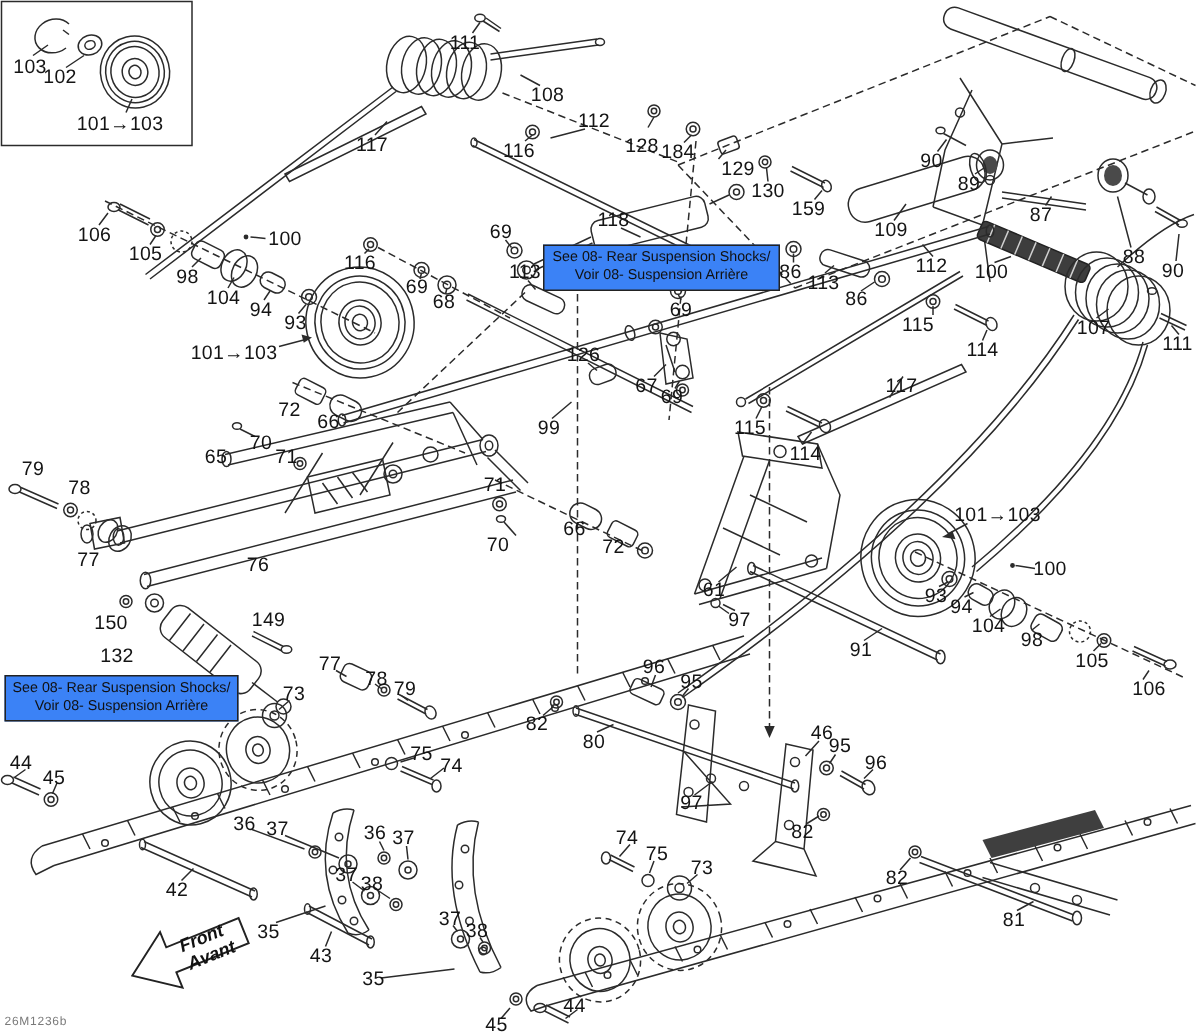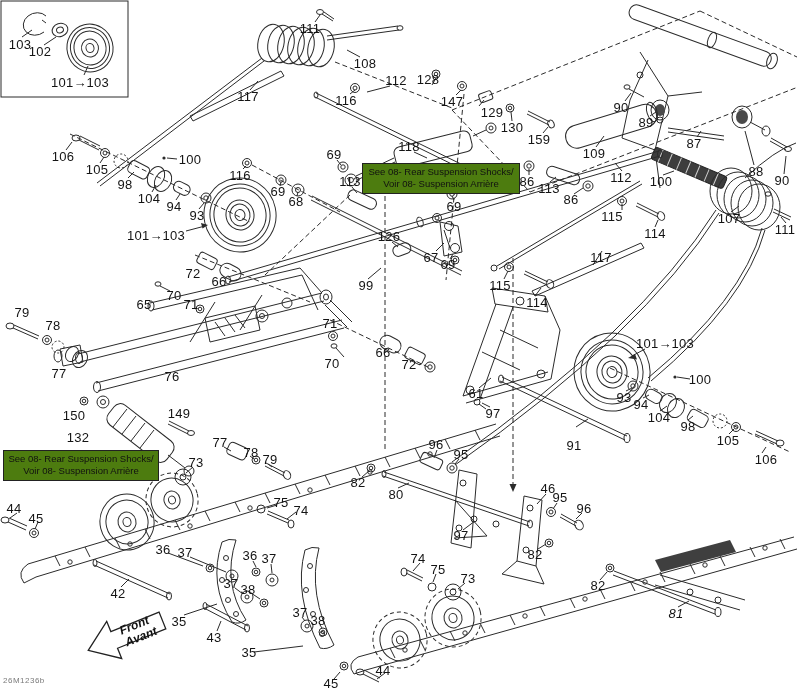--- a/index.html
+++ b/index.html
@@ -2,21 +2,21 @@
 <html><head>
 <meta charset="utf-8">
 <style>
   html,body{margin:0;padding:0;background:#fff;}
   .stage{position:relative;width:800px;height:690px;background:#ffffff;overflow:hidden;
          font-family:"Liberation Sans",sans-serif;}
   .stage svg{position:absolute;left:0;top:0;}
   #labels{position:absolute;left:0;top:0;width:800px;height:690px;pointer-events:none;}
   .plabel{position:absolute;transform:translate(-50%,-50%);font-size:13px;color:#141414;
           white-space:nowrap;letter-spacing:.2px;}
-  .notebox{position:absolute;border:1.4px solid #222;background:#4d7c0f;text-align:center;
+  .notebox{position:absolute;border:1.4px solid #222;background:#3b82f6;text-align:center;
            font-size:9.5px;line-height:1.3;color:#111;padding:2px 3px;white-space:nowrap;z-index:3;}
   .note1{left:362px;top:163px;width:150px;}
   .note2{left:3px;top:450px;width:148px;}
   .code{position:absolute;left:3px;top:676px;font-size:8px;color:#7a7a7a;letter-spacing:.5px;}
   .s{stroke:#2b2b2b;fill:none;stroke-width:1;}
   .sd{stroke:#2b2b2b;fill:none;stroke-width:1;stroke-dasharray:5 3;}
   .dot{stroke:#2b2b2b;fill:none;stroke-width:1;stroke-dasharray:2 2;}
   .f{fill:#2b2b2b;stroke:none;}
 </style>
 </head>
@@ -508,22 +508,22 @@
 
 <div id="labels">
       <div class="plabel" style="left: 20px; top: 44px;">103</div>
       <div class="plabel" style="left: 40px; top: 51px;">102</div>
       <div class="plabel" style="left: 80px; top: 82px;">101→103</div>
       <div class="plabel" style="left: 310px; top: 28px;">111</div>
       <div class="plabel" style="left: 248px; top: 96px;">117</div>
       <div class="plabel" style="left: 365px; top: 63px;">108</div>
       <div class="plabel" style="left: 396px; top: 80px;">112</div>
       <div class="plabel" style="left: 346px; top: 100px;">116</div>
-      <div class="plabel" style="left: 428px; top: 79px;">128</div>
-      <div class="plabel" style="left: 452px; top: 101px;">147</div>
+      <div class="plabel" style="left: 428px; top: 97px;">128</div>
+      <div class="plabel" style="left: 452px; top: 101px;">184</div>
       <div class="plabel" style="left: 476px; top: 112px; margin-left: 16px;">129</div>
       <div class="plabel" style="left: 512px; top: 127px;">130</div>
       <div class="plabel" style="left: 539px; top: 139px;">159</div>
       <div class="plabel" style="left: 621px; top: 107px;">90</div>
       <div class="plabel" style="left: 646px; top: 122px;">89</div>
       <div class="plabel" style="left: 694px; top: 143px;">87</div>
       <div class="plabel" style="left: 756px; top: 171px;">88</div>
       <div class="plabel" style="left: 782px; top: 180px;">90</div>
       <div class="plabel" style="left: 594px; top: 153px;">109</div>
       <div class="plabel" style="left: 661px; top: 181px;">100</div>
@@ -568,21 +568,21 @@
       <div class="plabel" style="left: 409px; top: 364px;">72</div>
       <div class="plabel" style="left: 22px; top: 312px;">79</div>
       <div class="plabel" style="left: 53px; top: 325px;">78</div>
       <div class="plabel" style="left: 59px; top: 373px;">77</div>
       <div class="plabel" style="left: 172px; top: 376px;">76</div>
       <div class="plabel" style="left: 74px; top: 415px;">150</div>
       <div class="plabel" style="left: 179px; top: 413px;">149</div>
       <div class="plabel" style="left: 78px; top: 437px;">132</div>
       <div class="plabel" style="left: 476px; top: 393px;">61</div>
       <div class="plabel" style="left: 493px; top: 413px;">97</div>
-      <div class="plabel" style="left: 574px; top: 433px; margin-top: 12px;">91</div>
+      <div class="plabel" style="left: 574px; top: 433px;">91</div>
       <div class="plabel" style="left: 665px; top: 343px;">101→103</div>
       <div class="plabel" style="left: 624px; top: 397px;">93</div>
       <div class="plabel" style="left: 641px; top: 404px;">94</div>
       <div class="plabel" style="left: 659px; top: 417px;">104</div>
       <div class="plabel" style="left: 688px; top: 426px;">98</div>
       <div class="plabel" style="left: 700px; top: 379px;">100</div>
       <div class="plabel" style="left: 728px; top: 440px;">105</div>
       <div class="plabel" style="left: 766px; top: 459px;">106</div>
       <div class="plabel" style="left: 436px; top: 444px;">96</div>
       <div class="plabel" style="left: 461px; top: 454px;">95</div>
@@ -612,18 +612,18 @@
       <div class="plabel" style="left: 248px; top: 589px;">38</div>
       <div class="plabel" style="left: 300px; top: 612px;">37</div>
       <div class="plabel" style="left: 318px; top: 620px;">38</div>
       <div class="plabel" style="left: 249px; top: 652px;">35</div>
       <div class="plabel" style="left: 418px; top: 558px;">74</div>
       <div class="plabel" style="left: 438px; top: 569px;">75</div>
       <div class="plabel" style="left: 468px; top: 578px;">73</div>
       <div class="plabel" style="left: 383px; top: 670px;">44</div>
       <div class="plabel" style="left: 331px; top: 683px;">45</div>
       <div class="plabel" style="left: 598px; top: 585px;">82</div>
-      <div class="plabel" style="left: 676px; top: 613px; font-style: italic;">81</div>
+      <div class="plabel" style="left: 676px; top: 613px;">81</div>
     </div>
 
 <div class="code">26M1236b</div>
 
 </div>
 
 </body></html>

